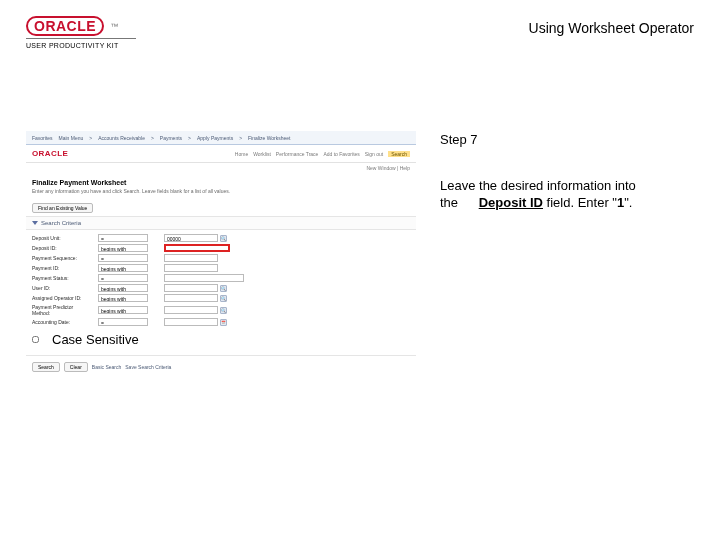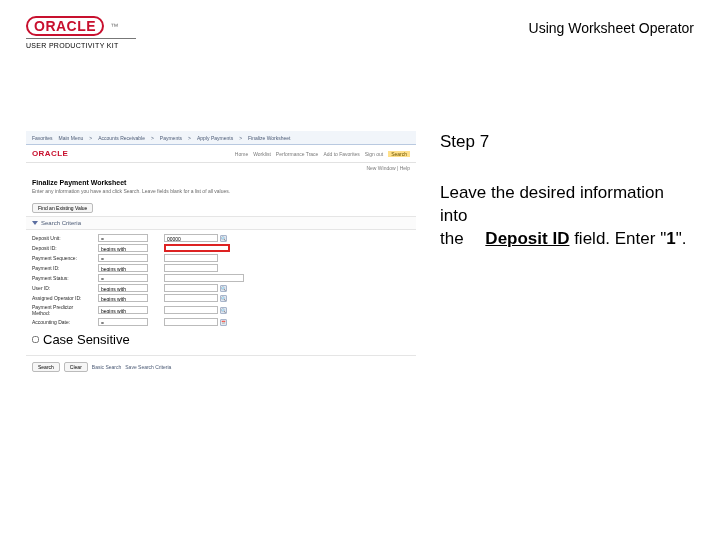--- a/index.html
+++ b/index.html
@@ -168,42 +168,42 @@
     background: #fff;
     width: 54px;
     padding: 0 2px;
     font-size: 5px;
     line-height: 8px;
     overflow: hidden;
   }
   .fg-input.hl { border: 2px solid #d22; width: 66px; }
   .fg-after { display:flex; gap:2px; align-items:center;}
   .look { width:7px;height:7px; background:#dfe6f1;border:1px solid #a8b5cb; border-radius:1px; display:inline-flex; align-items:center; justify-content:center; font-size:4px; color:#5b6ea0;}
-  .chkline { display:flex; gap:4px; align-items:center; }
+  .chkline { display:flex; gap:13px; align-items:center; }
   .chkline input { width:7px; height:7px; }
 
   .btnbar {
     padding: 6px;
     display:flex;
     gap:4px;
     font-size:5px;
     border-top:1px solid #e5e5e5;
     margin-top: 6px;
   }
   .minibtn {
     border:1px solid #bbb;
     background:#f6f6f6;
     padding:1px 5px;
     border-radius:2px;
   }
 
   
   .instr {
     flex: 1;
-    font-size: 17px;
+    font-size: 13px;
     line-height: 1.35;
   }
   .step-label {
     margin-bottom: 28px;
   }
   .instr strong { font-weight:700; }
   .instr .field { text-decoration: underline; font-weight:700;padding-left:17px;}
 </style>
 </head>
 <body>

